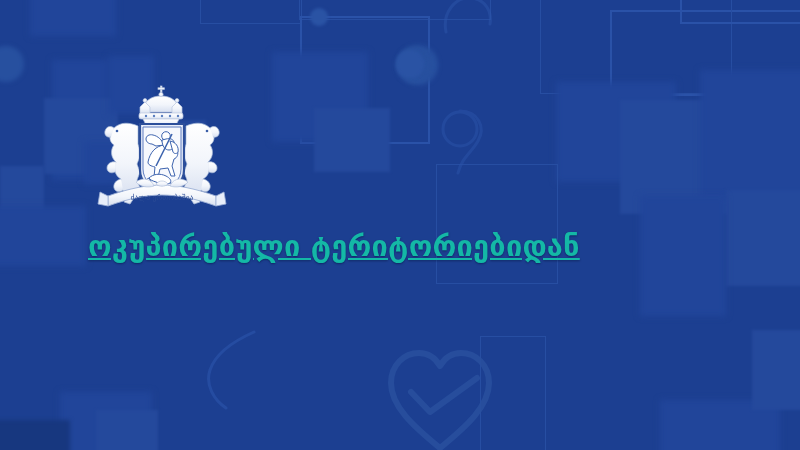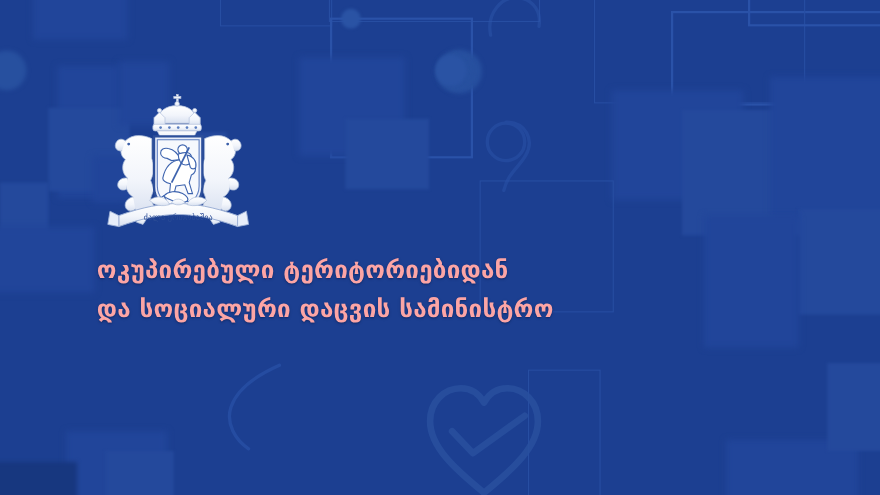--- a/index.html
+++ b/index.html
@@ -107,27 +107,28 @@
   }
 
   
   .title-block {
     position: absolute;
     left: 88px;
     top: 229px;
     width: 660px;
   }
   .title-line {
-    color: #fca5a5;
+    color: #14b8a6;
     font-weight: bold;
-    font-size: 22px;
+    font-size: 29px;
     line-height: 35px;
     letter-spacing: 0.2px;
     white-space: nowrap;
     text-shadow: 0 1px 2px rgba(6,22,66,0.55);
+    text-decoration: underline;
   }
 </style>
 </head>
 <body>
 
 <div class="stage">
 
   <div class="bg-layer">
 
     <div class="sh blk-soft" style="left:30px; top:-20px; width:86px; height:56px;"></div>
@@ -298,16 +299,15 @@
 
     <g fill="url(#wg)" stroke="#aabbd8" stroke-width="0.6">
       <path d="M40 98 C48 92 56 96 58 102 C52 104 44 103 40 98 Z"></path>
       <path d="M92 98 C84 92 76 96 74 102 C80 104 88 103 92 98 Z"></path>
       <path d="M60 100 C63 96 69 96 72 100 C69 103 63 103 60 100 Z"></path>
     </g>
   </svg>
 
   <div class="title-block">
     <div class="title-line">ოკუპირებული ტერიტორიებიდან</div>
-    <div class="title-line">და სოციალური დაცვის სამინისტრო</div>
   </div>
 
 </div>
 
 </body></html>

